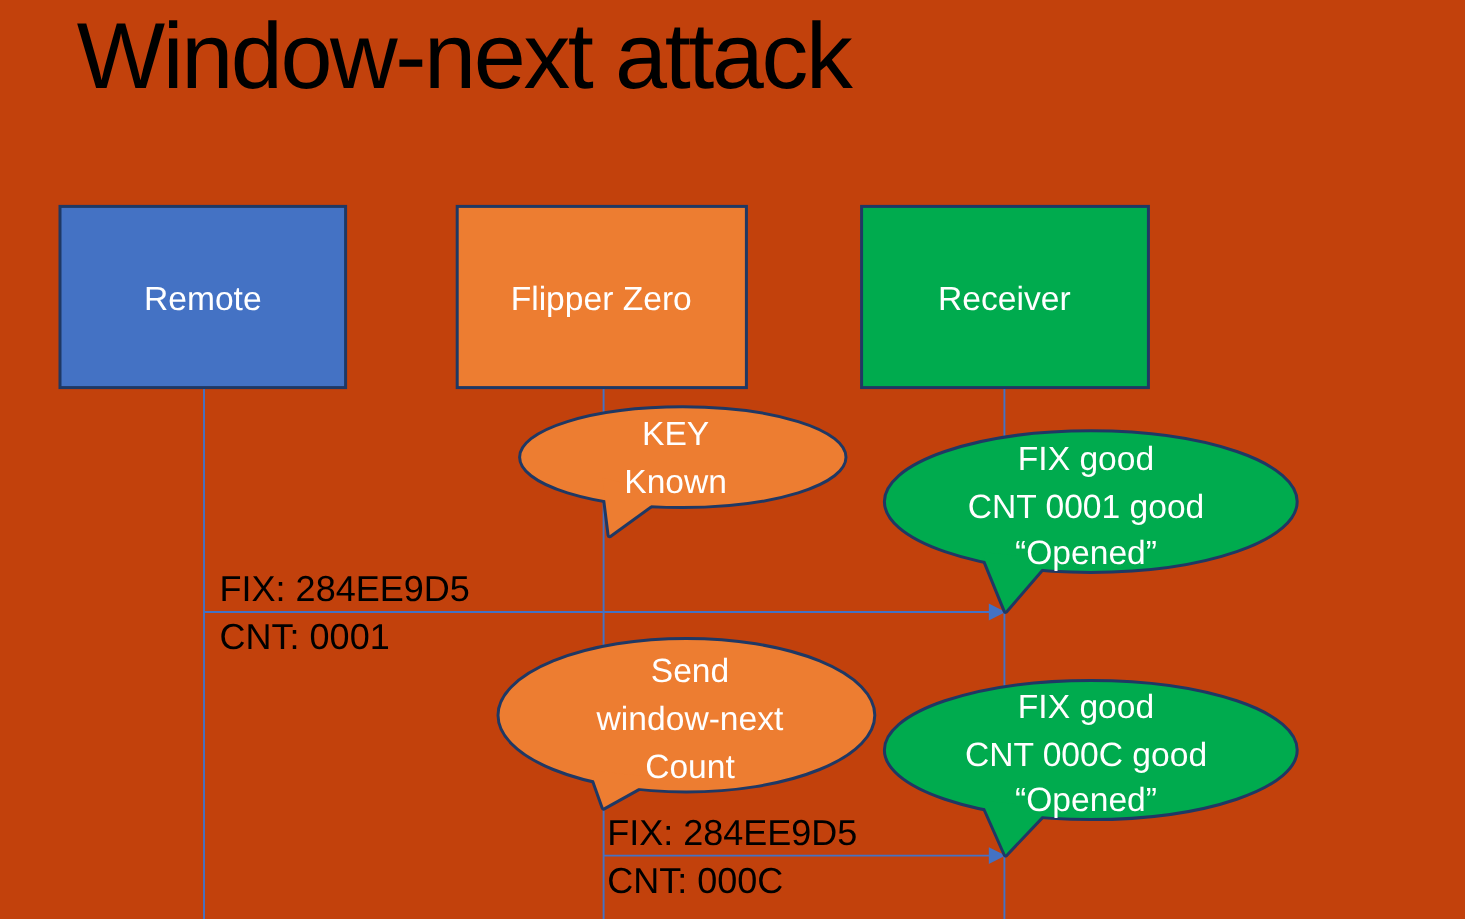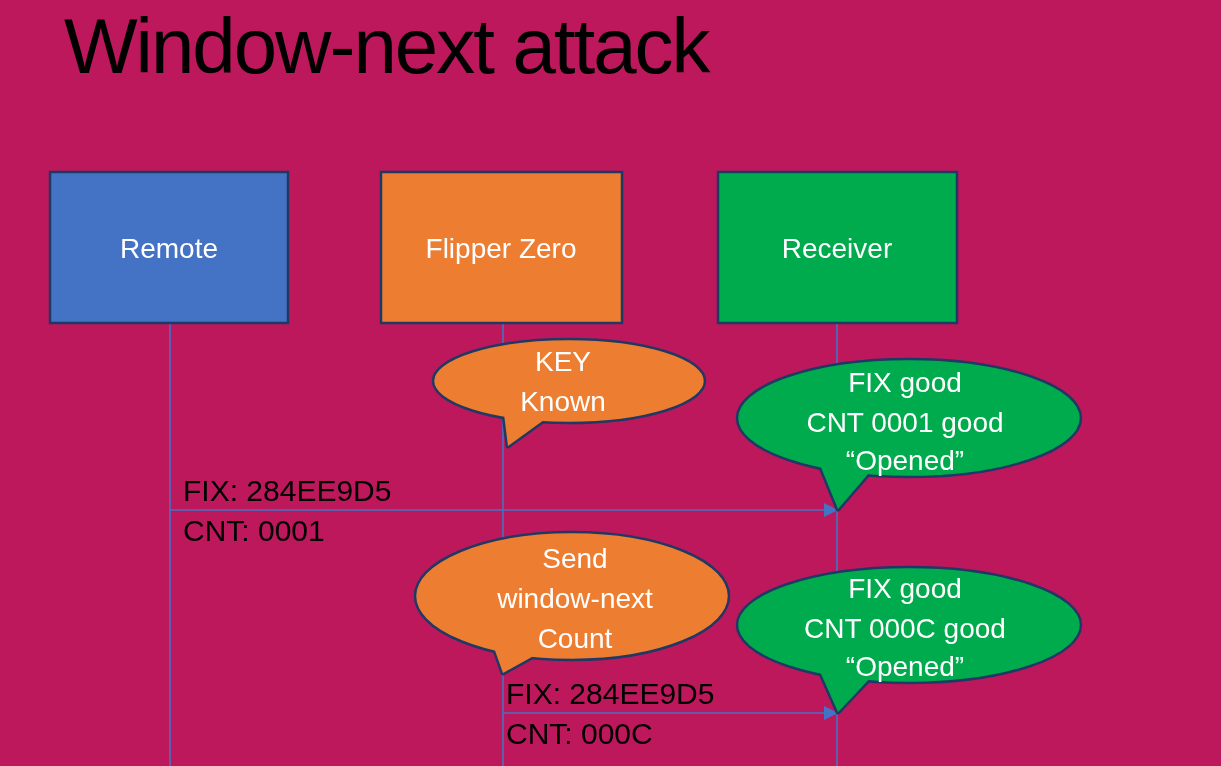--- a/index.html
+++ b/index.html
@@ -1,16 +1,16 @@
 <!DOCTYPE html>
 <html><head>
 <meta charset="utf-8">
 <style>
   html, body { margin: 0; padding: 0; background: #ffffff; }
-  .slide { width: 1221px; height: 766px; position: relative; background: #be185d; overflow: hidden; }
+  .slide { width: 1221px; height: 766px; position: relative; background: #c2410c; overflow: hidden; }
   svg { display: block; }
   text { font-family: "Liberation Sans", sans-serif; }
   .title-text { font-size: 78px; font-weight: 300; letter-spacing: -2px; fill: #000000; }
   .actor-label { font-size: 28px; fill: #ffffff; text-anchor: middle; }
   .bubble-text { font-size: 28px; fill: #ffffff; text-anchor: middle; }
   .msg-label { font-size: 30px; fill: #000000; }
   .box { stroke: #1F3864; stroke-width: 2.5; }
   .bubble-outline { stroke: #1F3864; stroke-width: 2.5; }
   .tail-stroke { stroke: #1F3864; stroke-width: 5; stroke-linejoin: round; }
   .tail-fill { stroke: none; }

